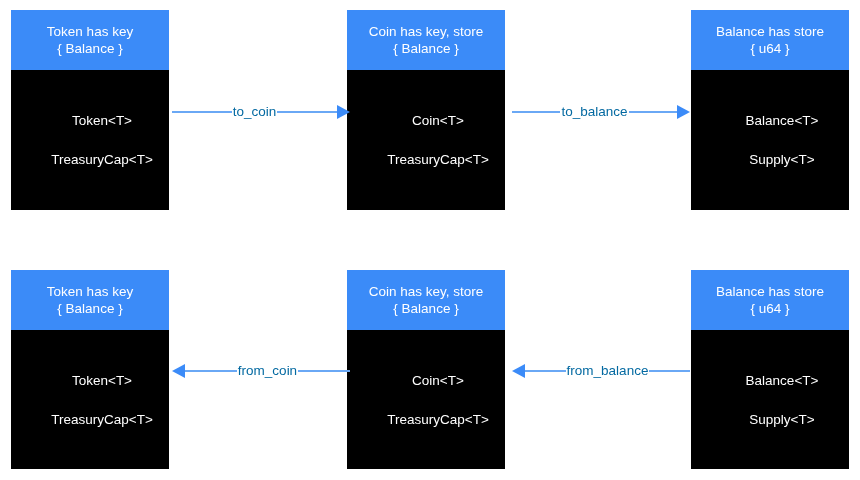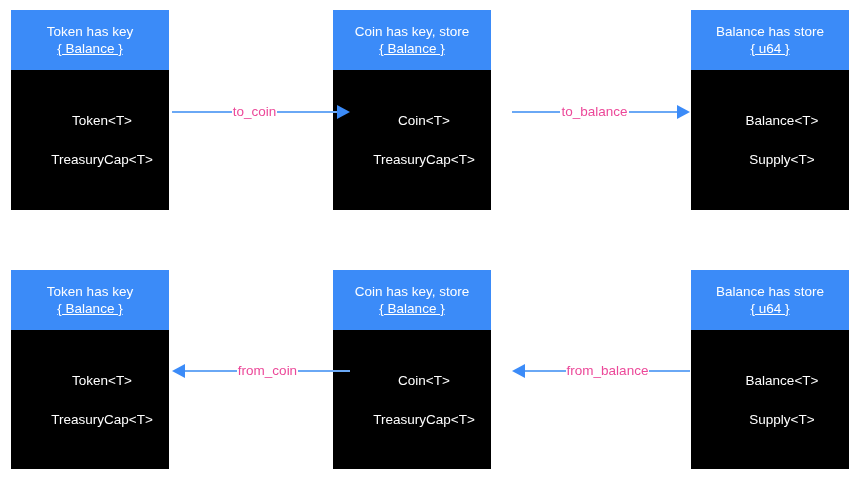--- a/index.html
+++ b/index.html
@@ -36,21 +36,21 @@
     color: #ffffff;
     font-size: 13.5px;
     line-height: 17px;
     display: flex;
     flex-direction: column;
     align-items: center;
     justify-content: center;
     text-align: center;
     white-space: pre;
   }
-  .node-header .hdr-line2 { display: block; text-decoration: underline; }
+  .node-header .hdr-line2 { display: block; }
   .node-body {
     flex: 1;
     background: #000000;
     color: #ffffff;
     font-size: 13.5px;
     position: relative;
   }
   .node-body .body-line {
     position: absolute;
     left: 0;
@@ -59,38 +59,38 @@
     white-space: pre;
     padding-left: 24px;
   }
   .node-body .body-line-1 { top: 43px; }
   .node-body .body-line-2 { top: 82px; }
 
   
   .row-1 { top: 10px; }
   .row-2 { top: 270px; height: 199px; }
   .col-1 { left: 11px; }
-  .col-2 { left: 333px; }
+  .col-2 { left: 347px; }
   .col-3 { left: 691px; justify-content: space-between; }
 
   
   .edge {
     position: absolute;
     height: 24px;
     display: flex;
     align-items: center;
     pointer-events: none;
   }
   .edge .line {
     flex: 1;
     height: 2px;
     background: #6aa8f5;
   }
   .edge .edge-label {
-    color: #ec4899;
+    color: #0369a1;
     font-size: 13.5px;
     line-height: 14px;
     padding: 0 1px;
     white-space: pre;
   }
   .arrow-head {
     width: 0;
     height: 0;
     border-top: 7px solid transparent;
     border-bottom: 7px solid transparent;

